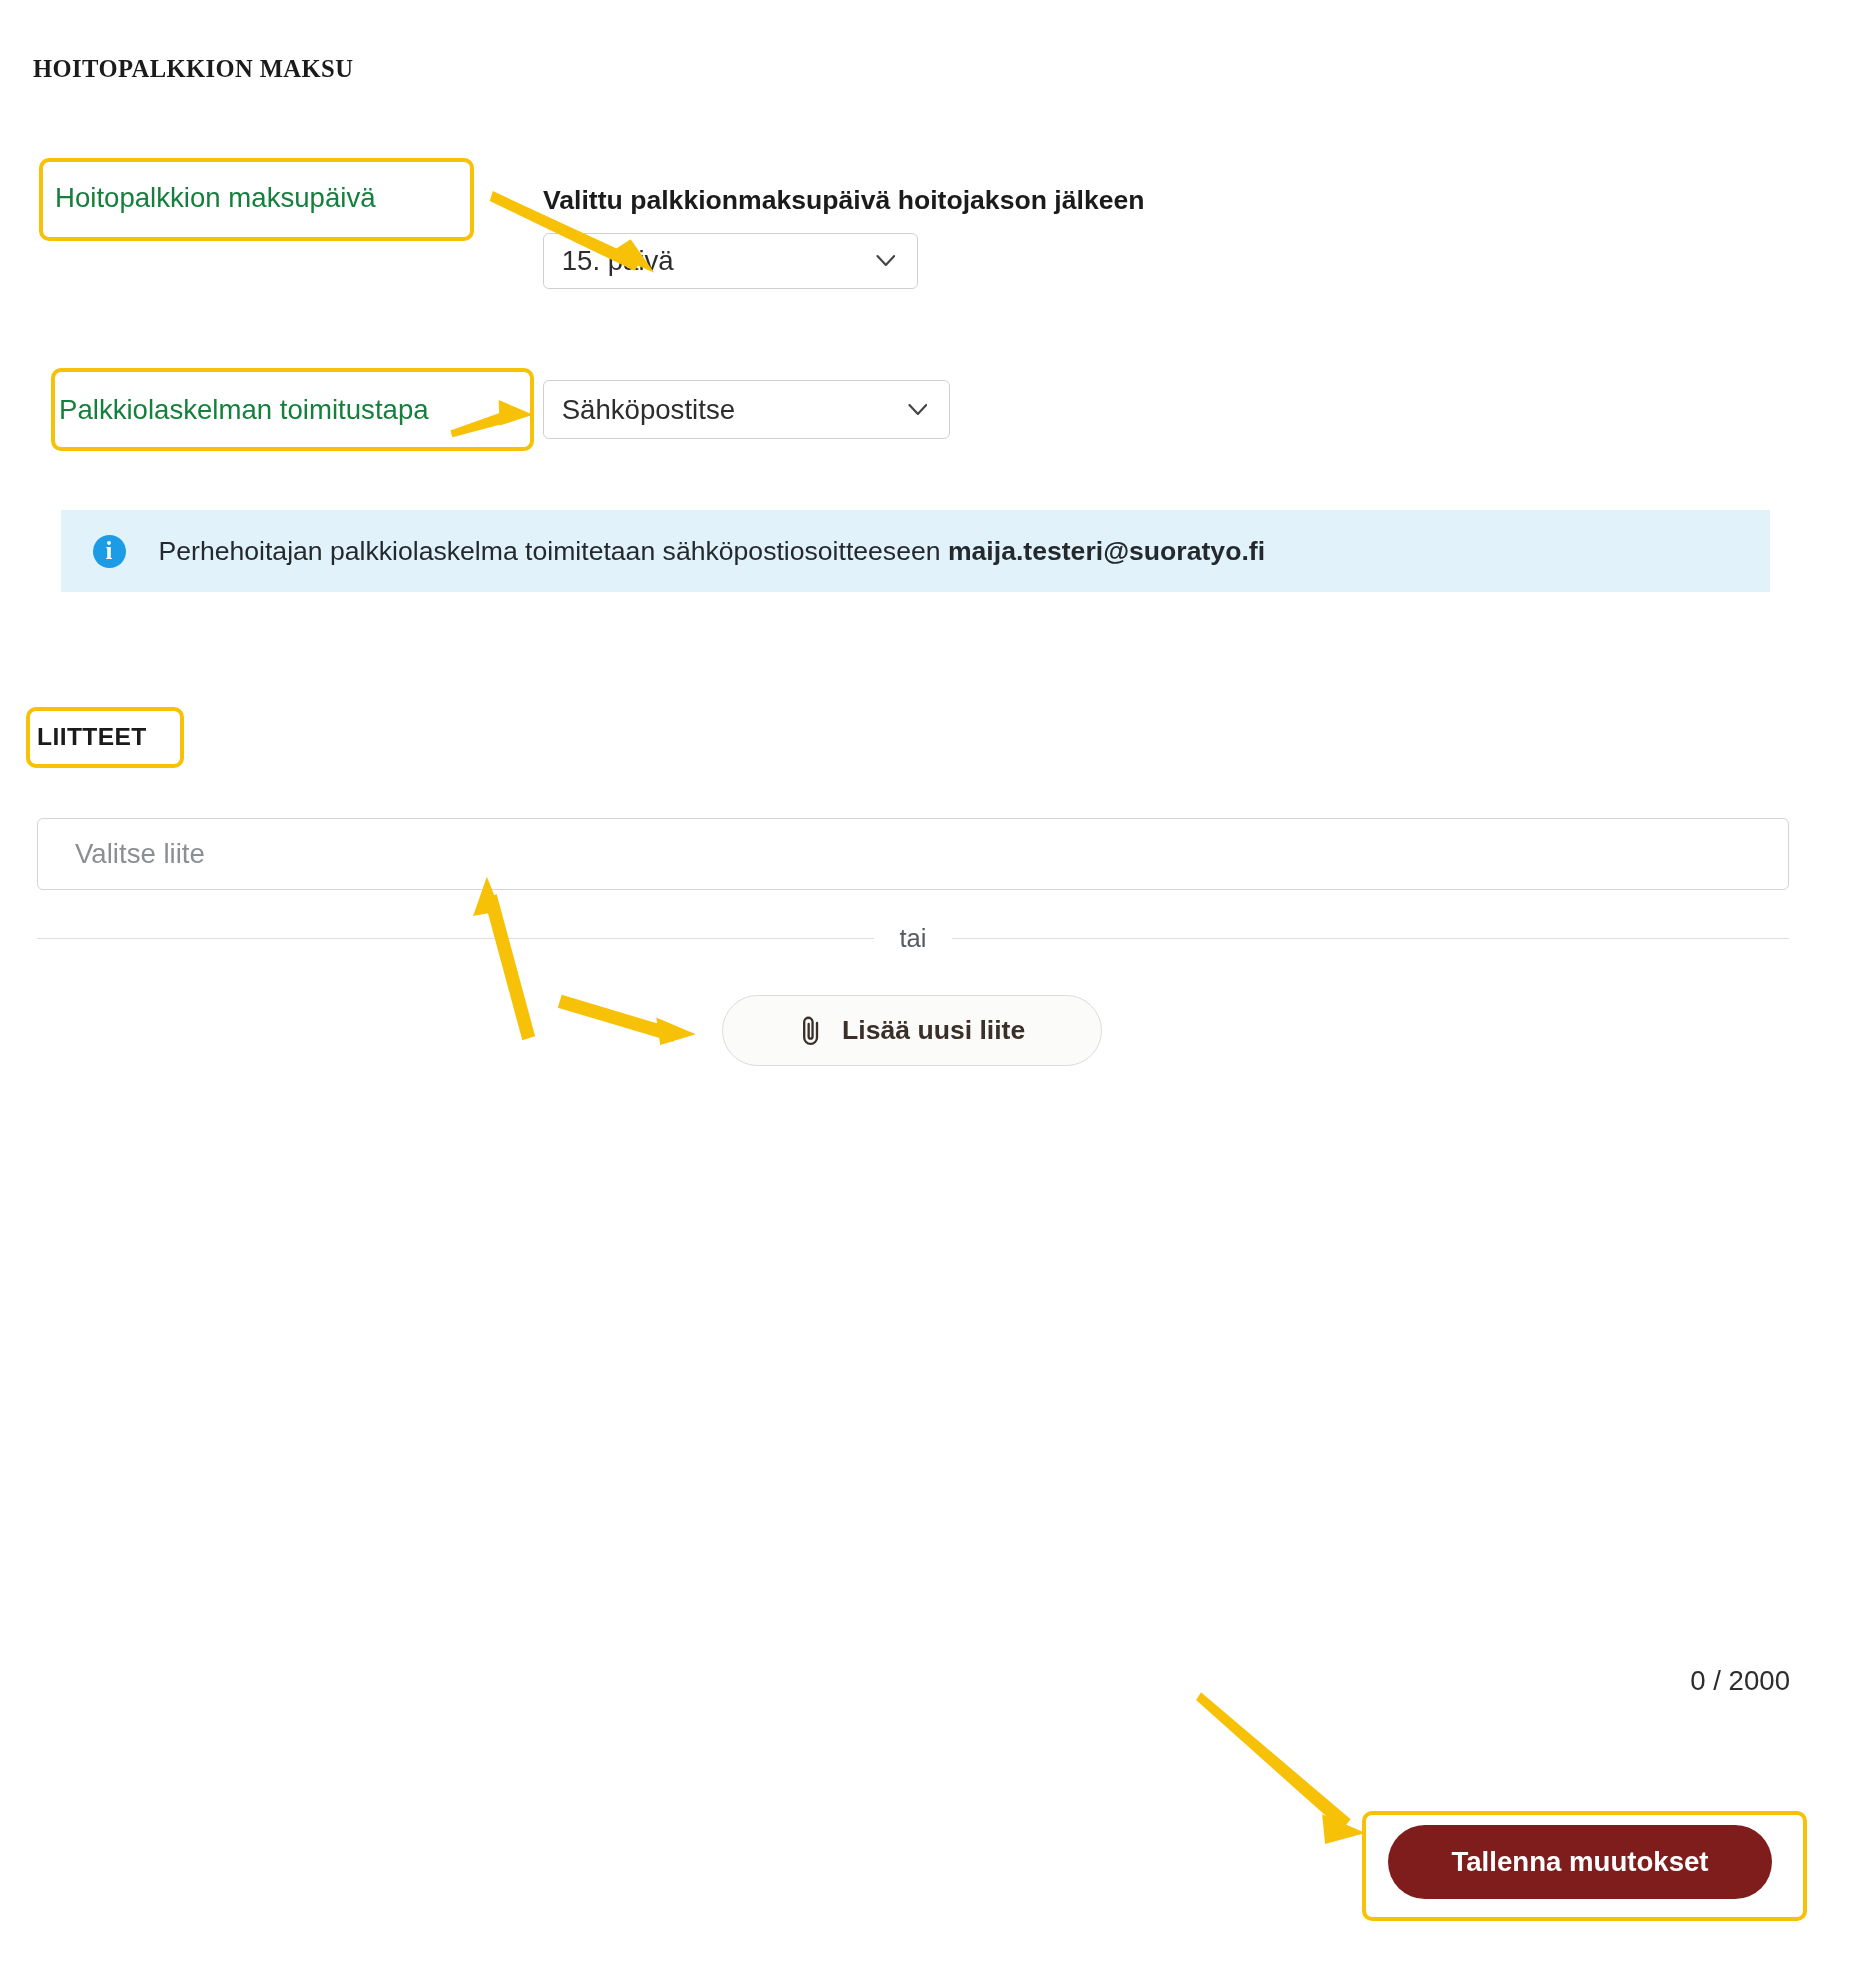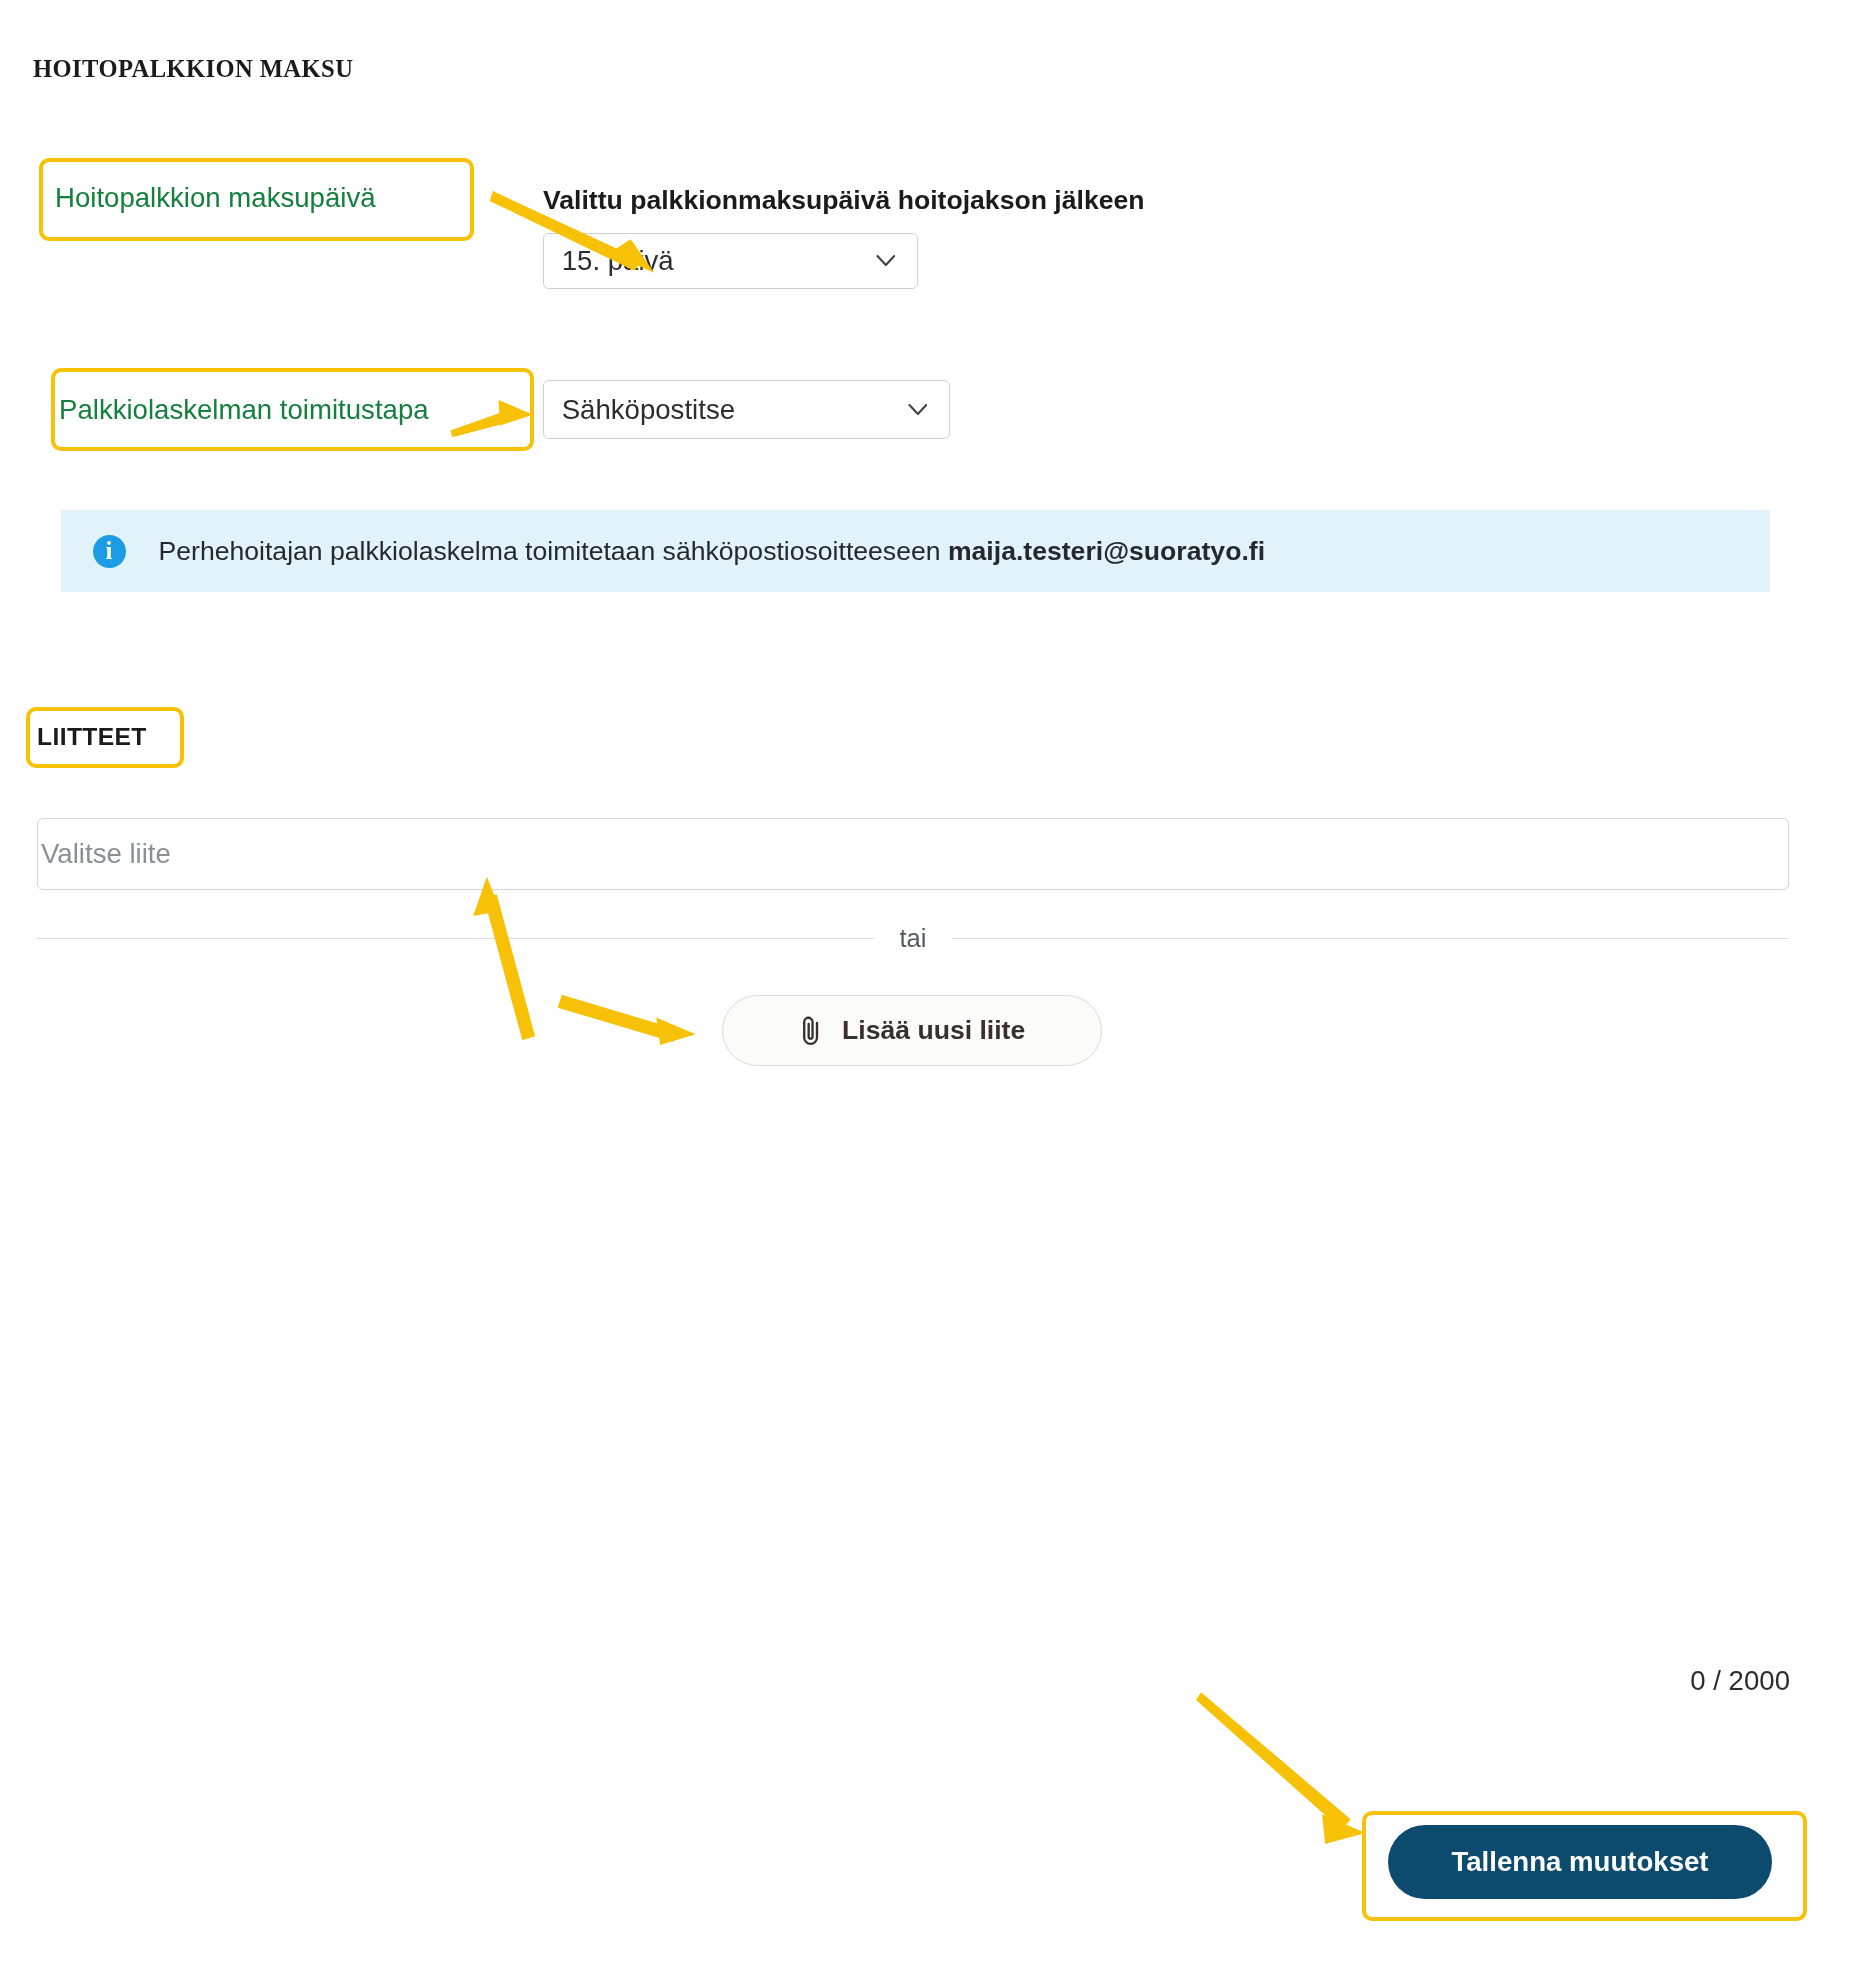--- a/index.html
+++ b/index.html
@@ -79,21 +79,21 @@
     line-height: 0;
   }
 
   .text-input {
     box-sizing: border-box;
     border: 1px solid #d4d4d4;
     border-radius: 5.9px;
     background: #ffffff;
     display: flex;
     align-items: center;
-    padding: 0 3px;
+    padding: 0 37px;
     font-size: 27.6px;
     color: #8a8f94;
   }
 
   .info-banner {
     box-sizing: border-box;
     background: #e2f2fb;
     display: flex;
     align-items: center;
     padding-left: 31.5px;
@@ -147,21 +147,21 @@
     font-size: 26.6px;
     font-weight: bold;
     color: #3b2f2a;
     cursor: pointer;
   }
 
   .primary-button {
     box-sizing: border-box;
     border: none;
     border-radius: 984px;
-    background: #0c4a6e;
+    background: #7f1d1d;
     color: #ffffff;
     font-size: 27.6px;
     font-weight: bold;
     display: flex;
     align-items: center;
     justify-content: center;
     cursor: pointer;
     font-family: "Liberation Sans", sans-serif;
   }
 

